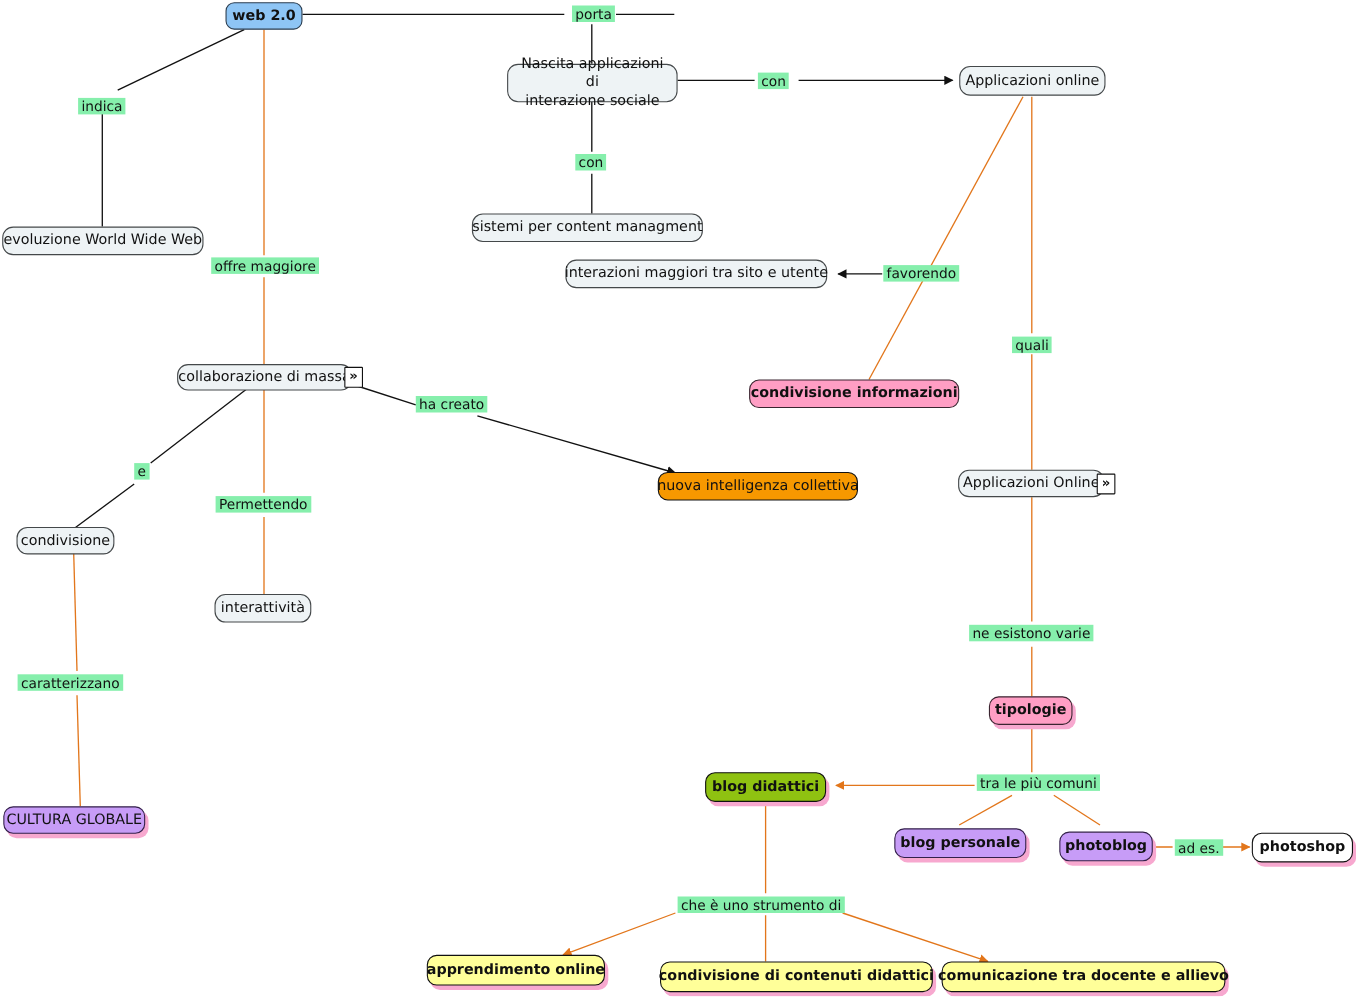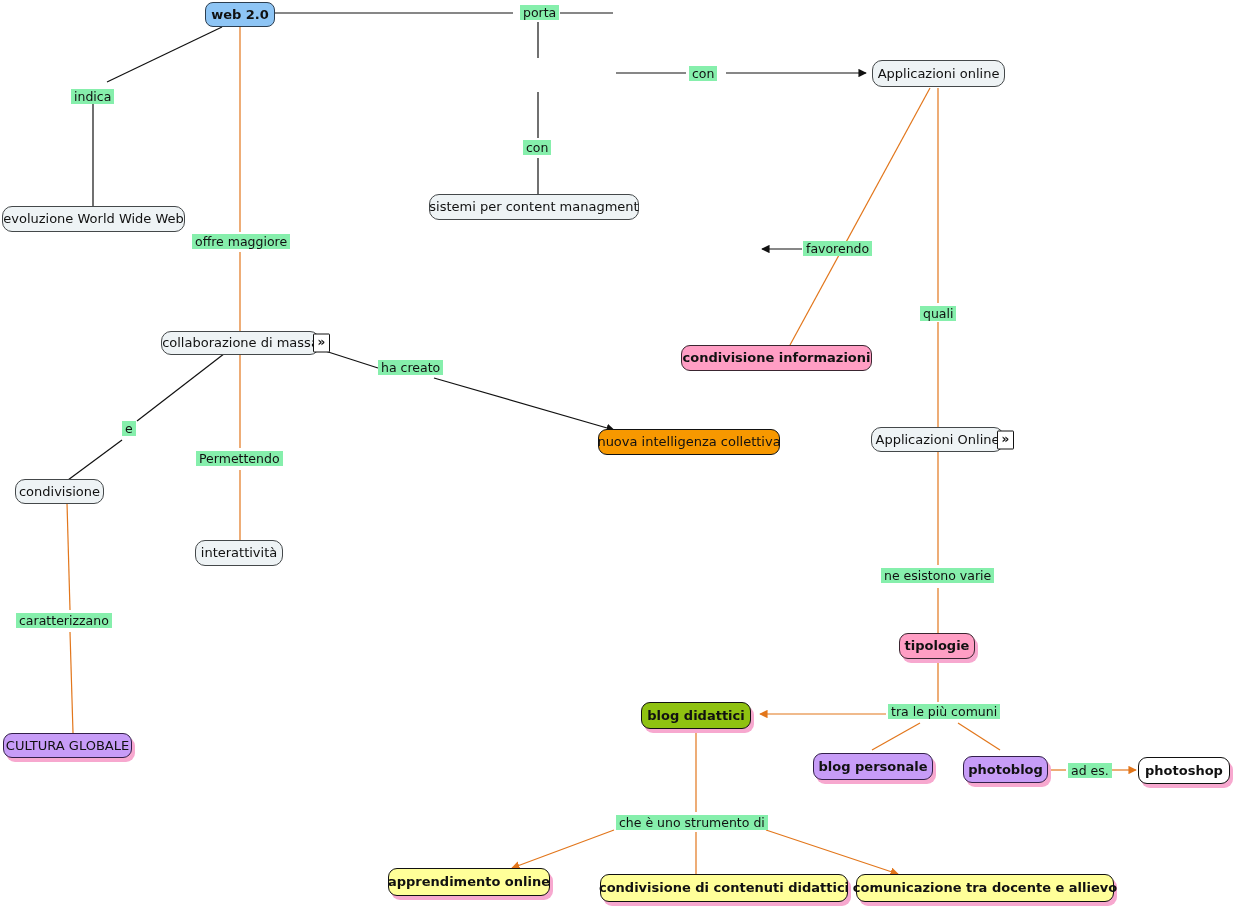--- a/index.html
+++ b/index.html
@@ -250,29 +250,36 @@
   <div class="elabel" style="left:616px; top:815px;">che è uno strumento di</div>
 
   <div class="node n-blue" style="left:205px; top:2px; width:70px; height:25px;">
     <span class="nlabel">web 2.0</span>
   </div>
 
   <div class="node n-plain" style="left:2px; top:206px; width:183px; height:26px;">
     <span class="nlabel">evoluzione World Wide Web</span>
   </div>
 
+  <div class="node n-plain two-line" style="left:461px; top:58px; width:155px; height:35px; flex-direction:column; justify-content:center;">
+    <span class="nlabel">Nascita applicazioni di</span>
+    <span class="nlabel">interazione sociale</span>
+  </div>
 
   <div class="node n-plain" style="left:872px; top:60px; width:133px; height:27px;">
     <span class="nlabel">Applicazioni online</span>
   </div>
 
   <div class="node n-plain" style="left:429px; top:194px; width:210px; height:26px;">
     <span class="nlabel">sistemi per content managment</span>
   </div>
 
+  <div class="node n-plain" style="left:514px; top:236px; width:238px; height:26px;">
+    <span class="nlabel">interazioni maggiori tra sito e utente</span>
+  </div>
 
   <div class="node n-plain" style="left:161px; top:331px; width:159px; height:24px;">
     <span class="nlabel">collaborazione di massa</span>
     <span class="expander">»</span>
   </div>
 
   <div class="node n-pink" style="left:681px; top:345px; width:191px; height:26px;">
     <span class="nlabel">condivisione informazioni</span>
   </div>
 

